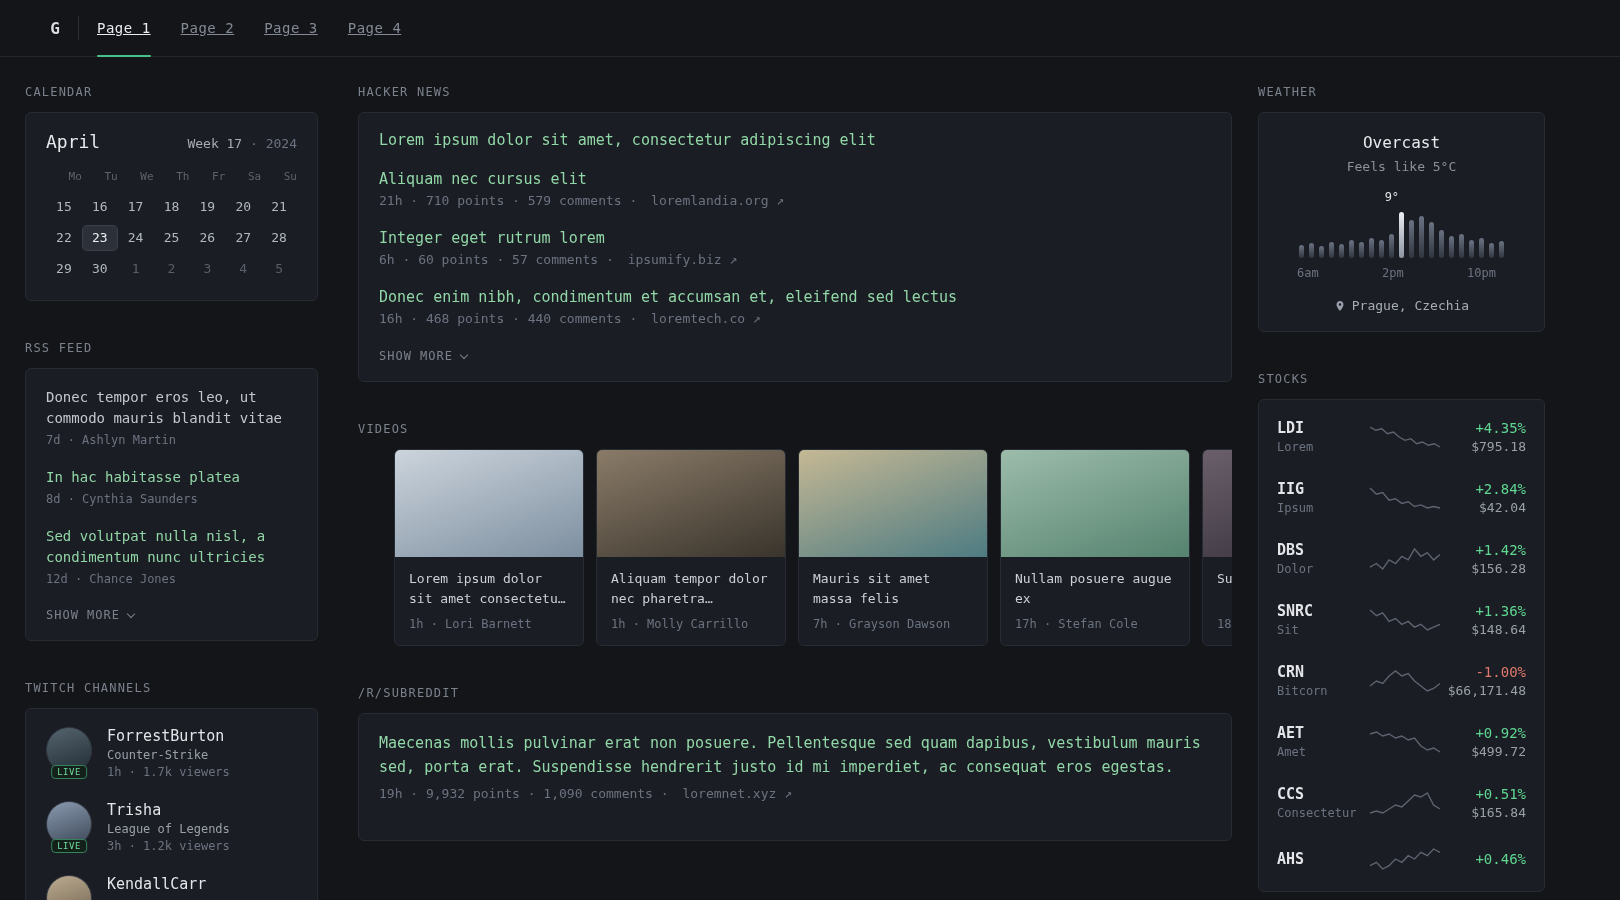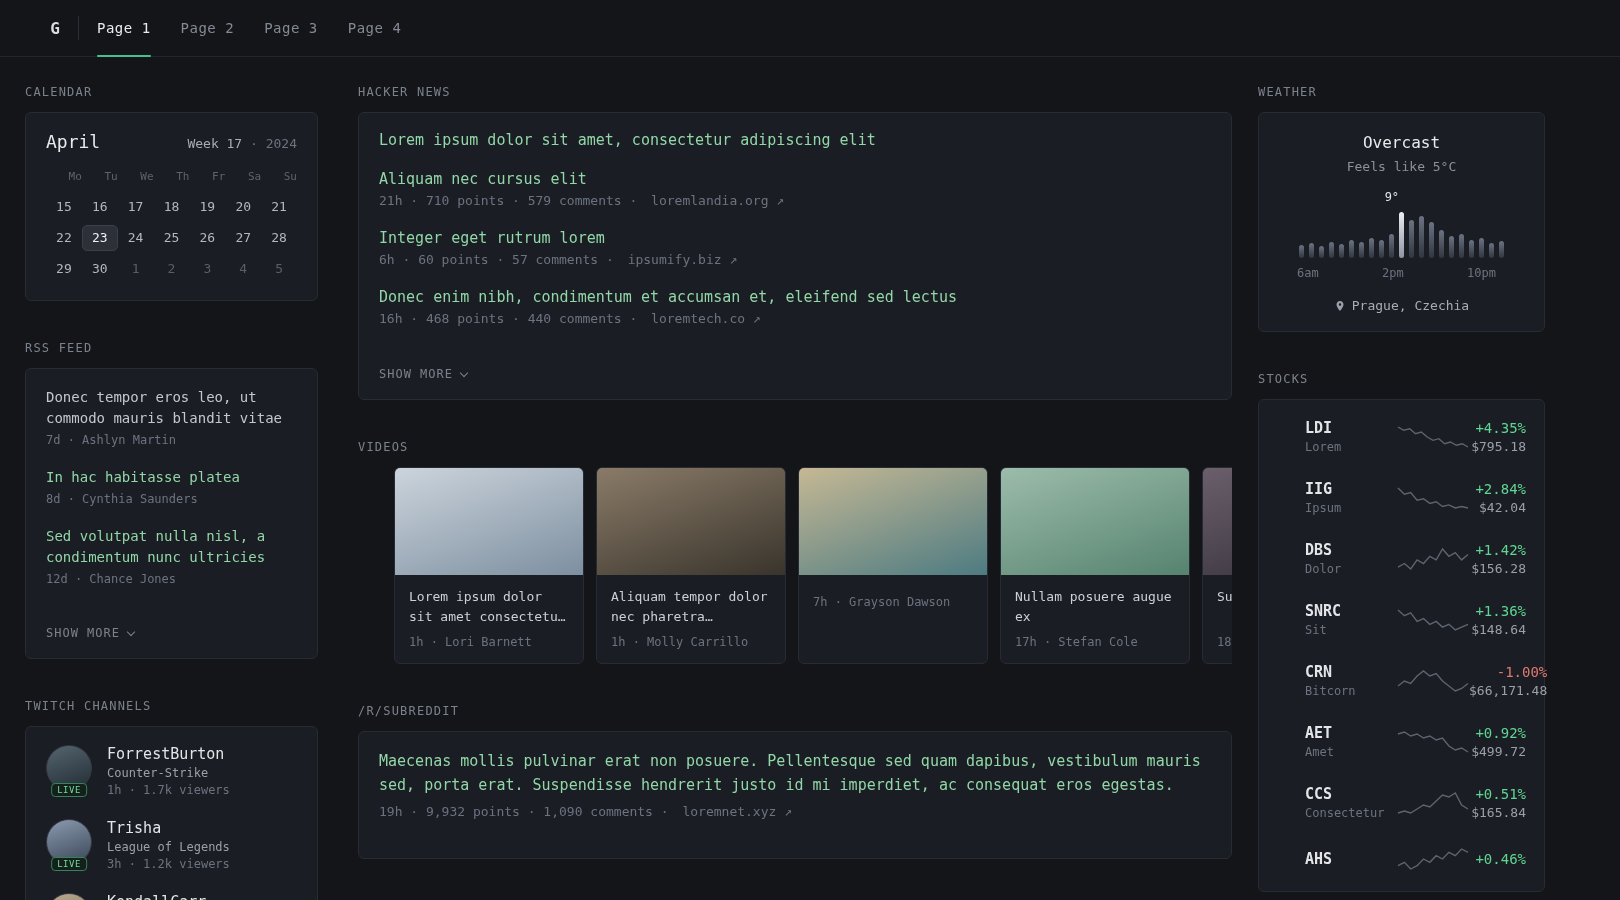--- a/index.html
+++ b/index.html
@@ -29,20 +29,21 @@
   .nav-divider { width: 1px; height: 24px; background: #2a2e36; margin: 0 18px 0 8px; }
   .tabs { display: flex; height: 100%; gap: 30px; }
   .tab {
     background: none; border: none; cursor: pointer;
     font-family: inherit; font-size: 14px;
     color: #848a95;
     height: 100%;
     display: flex; align-items: center;
     position: relative;
     letter-spacing: .5px;
+    text-decoration: underline;
   }
   .tab.active { color: #e9ebee; }
   .tab.active::after {
     content: ""; position: absolute; left: 0; right: 0; bottom: -1px;
     height: 2px; background: #45c18d; border-radius: 2px;
   }
   
   .content { display: flex; padding: 28px 75px 0 25px; }
   .col-left  { width: 293px; flex: 0 0 293px; margin-right: 40px; }
   .col-mid   { flex: 1 1 auto; min-width: 0; margin-right: 26px; }
@@ -76,21 +77,21 @@
   .feed-item { margin-bottom: 20px; }
   .feed-title {
     font-size: 14px; color: #c3c8cf; line-height: 1.5;
     display: block; text-decoration: none; cursor: pointer;
   }
   .feed-item.highlight .feed-title { color: #92d7a7; }
   .feed-meta { font-size: 12px; color: #6c7380; margin-top: 4px; }
   .show-more {
     background: none; border: none; cursor: pointer; font-family: inherit;
     font-size: 12px; letter-spacing: 1px; color: #7c828d;
-    display: inline-flex; align-items: center; margin-top: 20px;
+    display: inline-flex; align-items: center; margin-top: 2px;
   }
   .chev {
     display: inline-block; width: 6px; height: 6px; margin-left: 8px; margin-top: -3px;
     border-right: 1.5px solid #7c828d; border-bottom: 1.5px solid #7c828d;
     transform: rotate(45deg);
   }
   
   .channel { display: flex; align-items: flex-start; gap: 15px; margin-bottom: 22px; }
   .avatar-wrap { position: relative; flex: 0 0 46px; }
   .avatar { width: 46px; height: 46px; border-radius: 50%; border: 1px solid #343a44; }
@@ -138,21 +139,21 @@
   .w-times { display: flex; justify-content: space-between; padding: 0 26px 0 16px; margin-top: 8px; align-items: center; }
   .w-time { font-size: 12px; color: #6c7380; }
   .w-loc {
     margin-top: 18px; display: flex; align-items: center; justify-content: center; gap: 6px;
     font-size: 13px; color: #a7adb6;
   }
   .pin { width: 12px; height: 12px; }
   
   .stocks-card { padding: 6px 18px; }
   .stock-row { display: flex; align-items: center; padding: 13px 0; cursor: pointer; }
-  .stock-id { width: 92px; flex: 0 0 92px; margin-left: 28px; }
+  .stock-id { width: 92px; flex: 0 0 92px; }
   .stock-symbol { font-size: 15px; font-weight: bold; color: #e3e5e9; }
   .stock-name { font-size: 12px; color: #6c7380; margin-top: 3px; }
   .sparkline { width: 72px; height: 26px; flex: 0 0 72px; margin: 0 auto; }
   .stock-nums { flex: 1 1 auto; text-align: right; }
   .stock-change { font-size: 14px; }
   .stock-change.up { color: #5fd792; }
   .stock-change.down { color: #e07a6e; }
   .stock-price { font-size: 13px; color: #9aa0a9; margin-top: 3px; }
 </style>
 </head>
@@ -379,20 +380,21 @@
             <div class="video-thumb" style="background: linear-gradient(160deg, rgb(138, 123, 104), rgb(57, 52, 44));"></div>
             <div class="video-body">
               <div class="video-title">Aliquam tempor dolor nec pharetra…</div>
               <div class="video-meta">1h · Molly Carrillo</div>
             </div>
           </div>
 
           <div class="video-card">
             <div class="video-thumb" style="background: linear-gradient(160deg, rgb(197, 184, 148), rgb(77, 123, 130));"></div>
             <div class="video-body">
+              <div class="video-title">Mauris sit amet massa felis</div>
               <div class="video-meta">7h · Grayson Dawson</div>
             </div>
           </div>
 
           <div class="video-card">
             <div class="video-thumb" style="background: linear-gradient(160deg, rgb(157, 188, 171), rgb(85, 131, 111));"></div>
             <div class="video-body">
               <div class="video-title">Nullam posuere augue ex</div>
               <div class="video-meta">17h · Stefan Cole</div>
             </div>

